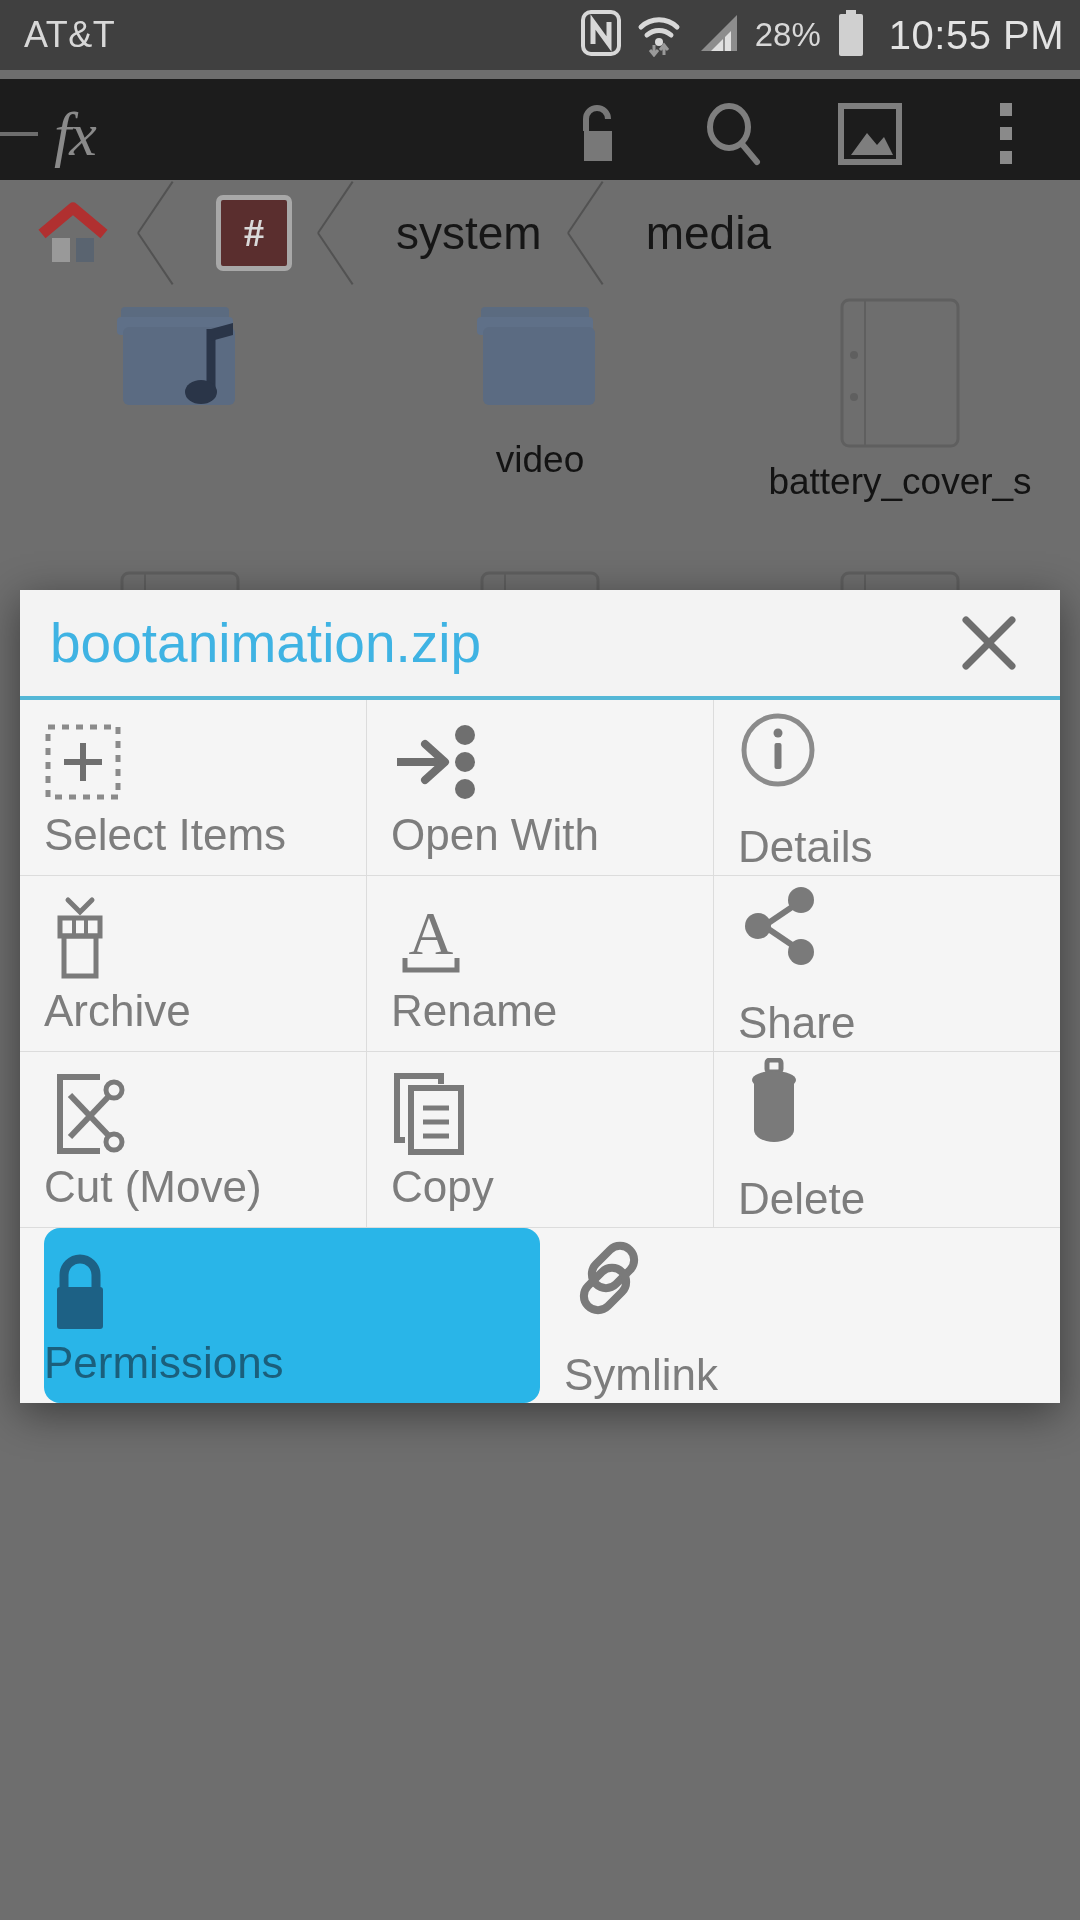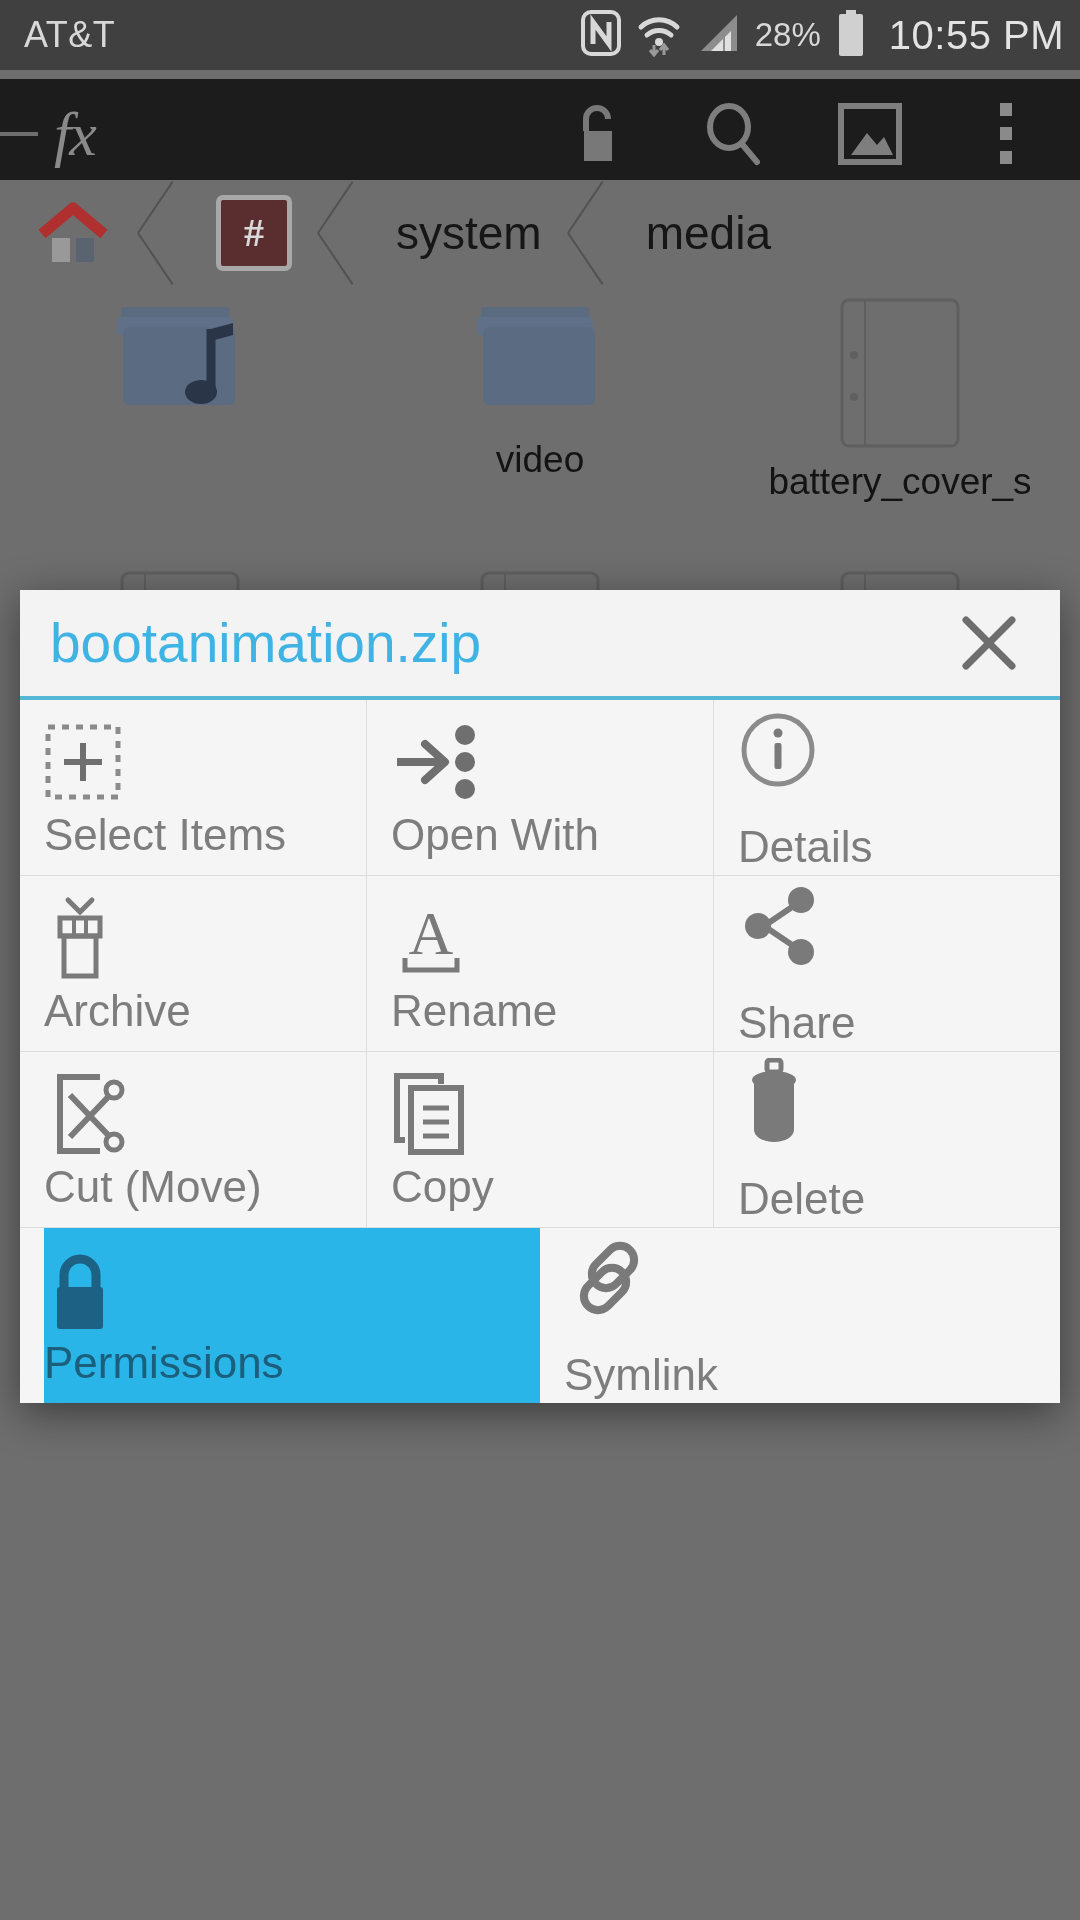--- a/index.html
+++ b/index.html
@@ -245,21 +245,21 @@
     height: 86px;
     display: flex;
     align-items: center;
     justify-content: center;
   }
   .dlg-cell.selected {
     background: #29b5e8;
     border-right: none;
   }
   .dlg-cell.selected .dlg-label { color: #1b5f7c; }
-  .dlg-row.last .dlg-cell { flex: 1 1 50%; }
+  .dlg-row.last .dlg-cell { flex: 1 1 50%; border-radius: 16px; }
 
   
   .cut-label {
     margin-top: 10px;
     color: #131313;
     font-size: 37px;
     text-align: center;
     line-height: 1.22;
     width: 330px;
     word-break: break-all;

